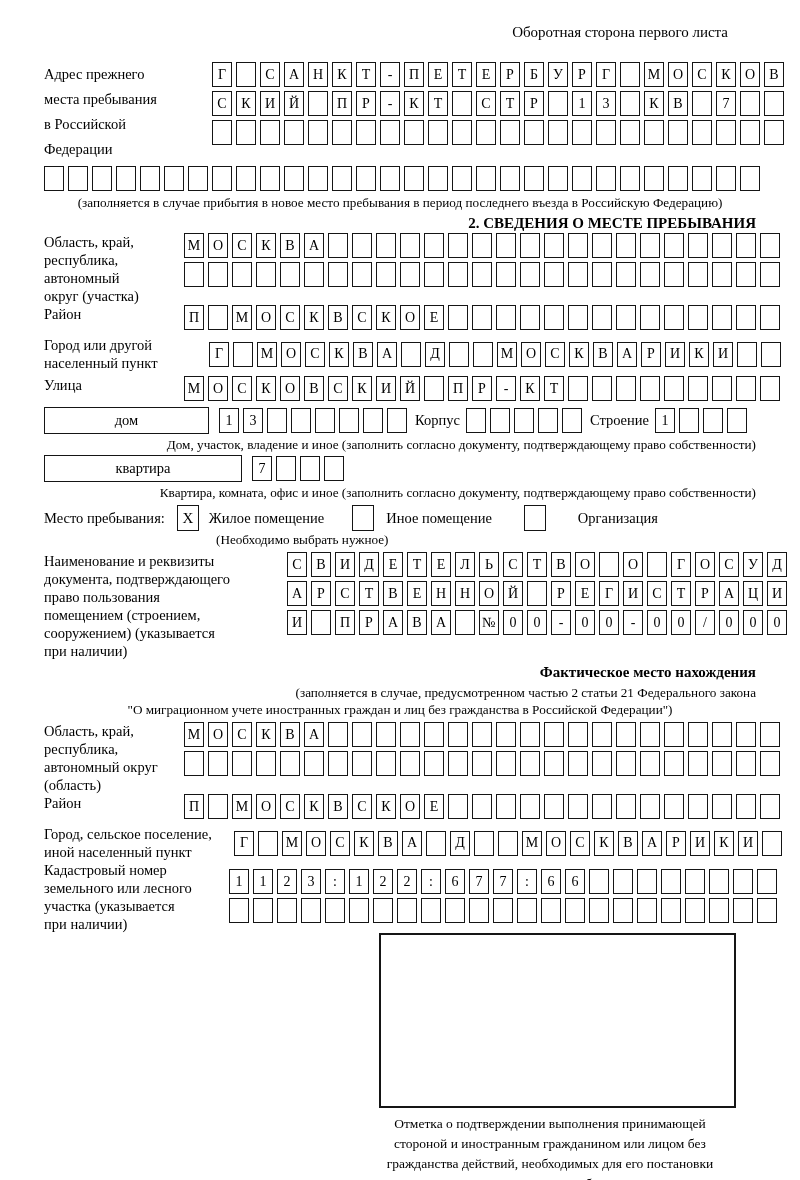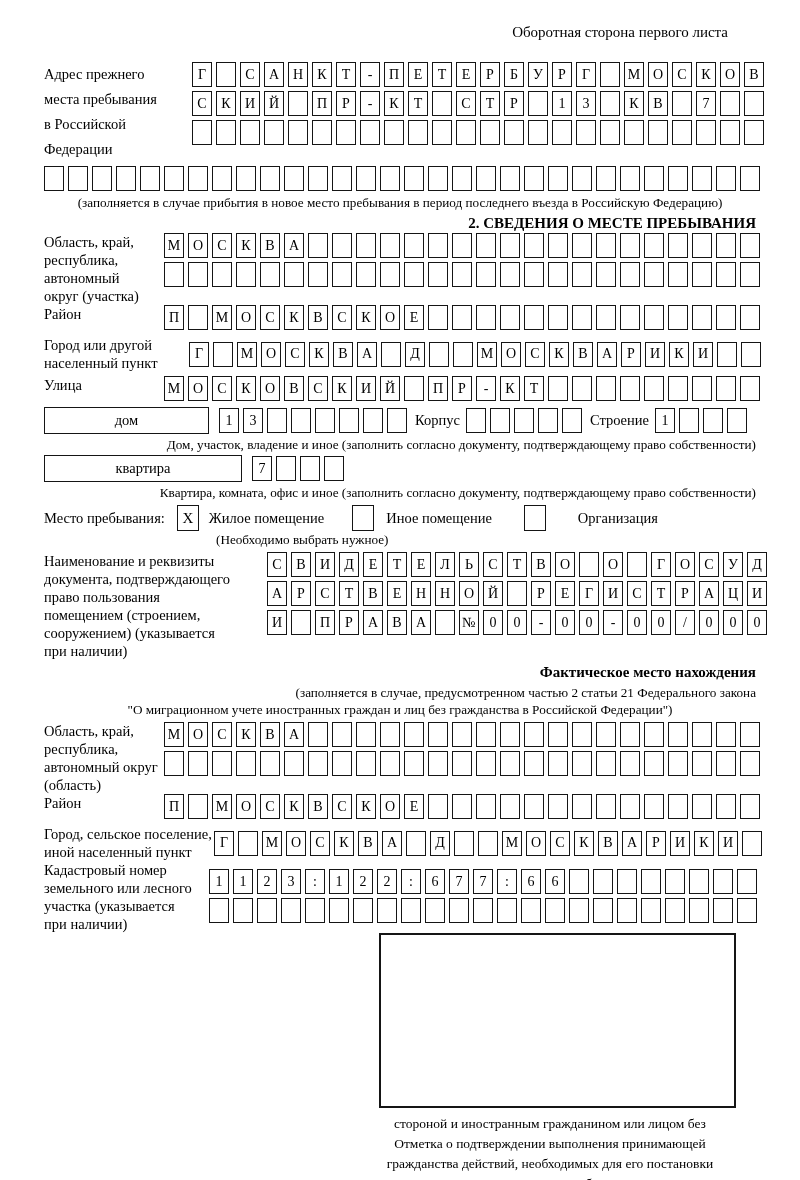--- a/index.html
+++ b/index.html
@@ -5,21 +5,21 @@
   * { box-sizing: border-box; }
   html,body { margin:0; padding:0; background:#fff; }
   .page {
     width:800px; height:1180px; overflow:hidden; position:relative;
     background:#fff; color:#000;
     font-family:"Liberation Serif", serif;
     padding:0 44px;
   }
   .hdr { margin-top:24px; height:18px; text-align:right; padding-right:28px;
          font-size:15px; }
-  .field { display:flex; }
+  .field { display:flex;gap:20px; }
   .lbl { font-size:14.5px; line-height:18px; flex-shrink:0; }
   .lbl-a { line-height:25px; }
   .w148{ width:148px; } .w120{ width:120px; } .w145{ width:145px; }
   .w223{ width:223px; } .w170{ width:170px; } .w165{ width:165px; }
   .rows { display:flex; flex-direction:column; gap:4px; }
   .cellrow { display:flex; gap:4px; height:25px; }
   .cell {
     flex:0 0 20px; width:20px; height:25px; border:1.6px solid #151515;
     display:flex; align-items:center; justify-content:center;
     font-size:14px; line-height:1; background:#fff;
@@ -670,19 +670,19 @@
           <span class="cell"></span>
           <span class="cell"></span>
           <span class="cell"></span>
           <span class="cell"></span>
         </div>
     </div>
   </div>
 
   <div class="stamp-box"></div>
   <div class="stamp-cap">
+    <div>Отметка о подтверждении выполнения принимающей</div>
     <div>стороной и иностранным гражданином или лицом без</div>
-    <div>Отметка о подтверждении выполнения принимающей</div>
     <div>гражданства действий, необходимых для его постановки</div>
     <div>на учет по месту пребывания</div>
   </div>
 
 </div>
 
 </body></html>

